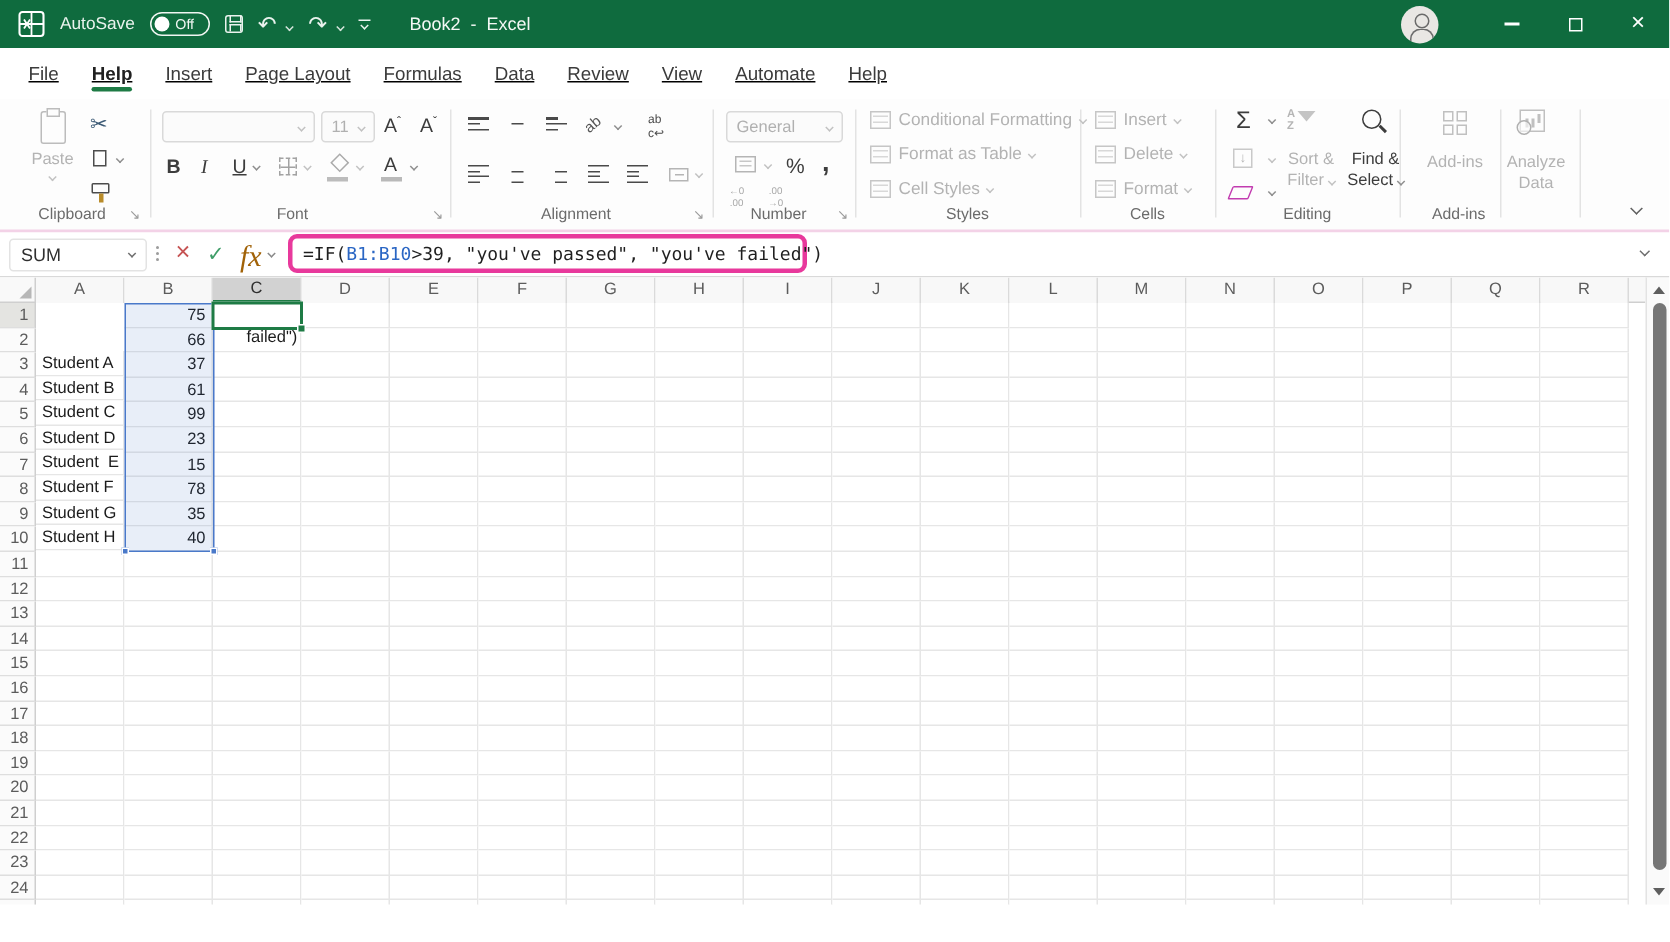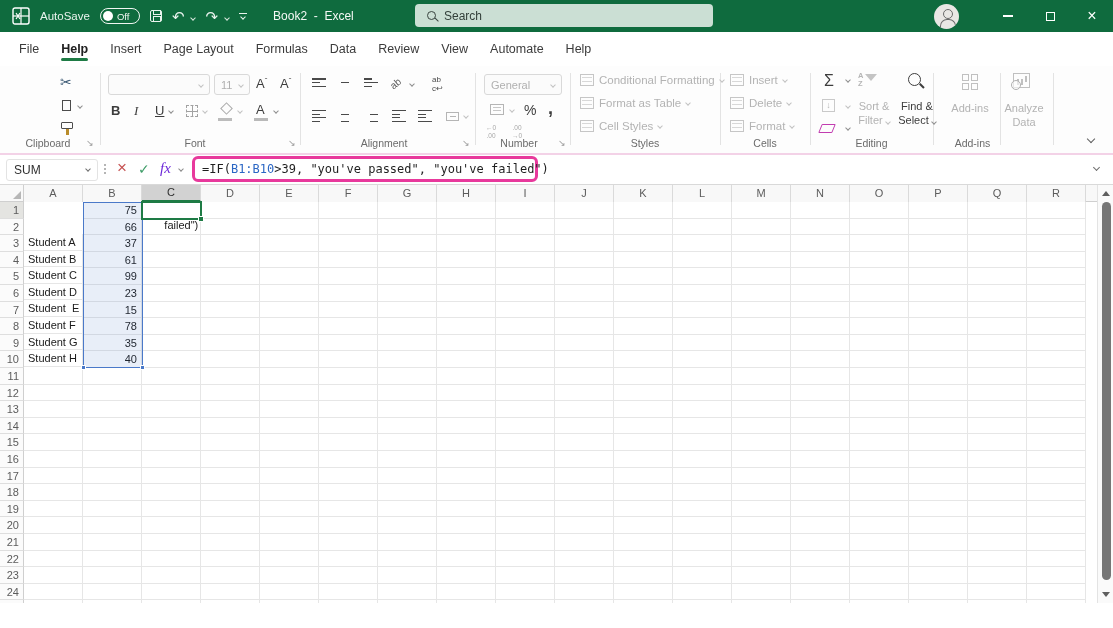--- a/index.html
+++ b/index.html
@@ -33,21 +33,21 @@
   .avatar::before { content:""; position:absolute; left:8.5px; top:5px; width:8px; height:8px; border-radius:50%; border:1.4px solid #6b6b6b; }
   .avatar::after { content:""; position:absolute; left:5.5px; top:15px; width:14px; height:9px; border-radius:7px 7px 0 0; border:1.4px solid #6b6b6b; border-bottom:none; }
   .win-btn { width:42px; height:32px; display:flex; align-items:center; justify-content:center; color:#fff; }
   .min-ic { width:10px; height:1.4px; background:#fff; display:block; }
   .restore-ic { width:9px; height:9px; border:1.3px solid #fff; position:relative; background:#0f6b3e; }
   .restore-ic::before { content:""; position:absolute; left:2px; top:-4px; width:9px; height:9px; border:1.3px solid #fff; z-index:-1; }
   .close-ic { font-size:16px; line-height:1; }
 
   
   .tabrow { position:absolute; left:0; top:32px; width:1113px; height:34px; background:#ffffff; display:flex; align-items:center; }
-  .tabs { display:flex; align-items:flex-end; gap:4px; padding-left:10px; }
+  .tabs { display:flex; align-items:flex-end; gap:4px; padding-left:10px;text-decoration:underline; }
   .tab { position:relative; font-size:12.5px; color:#3b3b3b; padding:8px 9px; cursor:default; }
   .tab.active { font-weight:700; color:#212121; }
   .tab.active::after { content:""; position:absolute; left:9px; right:9px; bottom:3px; height:3px; border-radius:2px; background:#1e7b45; }
   .top-actions { position:absolute; right:8px; top:37px; display:flex; gap:9px; align-items:center; }
   .comments-btn { display:flex; align-items:center; gap:6px; height:23px; padding:0 10px; background:#fff; border:1px solid #bdbdbd; border-radius:4px; font-size:12px; color:#2e2e2e; }
   .cmt-icon { width:12px; height:10px; border:1.3px solid #3f3f3f; border-radius:2px; position:relative; }
   .cmt-icon::after { content:""; position:absolute; left:1px; bottom:-4px; width:4px; height:4px; background:#fff; border-left:1.3px solid #3f3f3f; border-bottom:1.3px solid #3f3f3f; transform:skewX(35deg); }
   .share-btn { display:flex; align-items:center; gap:6px; height:23px; padding:0 10px; background:#17744a; border:none; border-radius:4px; font-size:12px; color:#fff; }
   .share-btn .chv { color:#e3efe8; width:4px; height:4px; margin-top:-2px; }
 
@@ -123,21 +123,21 @@
   .collapse-chv { position:absolute; left:1088px; top:70px; color:#5f5f5f; width:6px; height:6px; }
 
   
   .fbar { position:absolute; left:0; top:155px; width:1113px; height:30px; background:#fff; border-bottom:1px solid #d9d9d9; }
   .namebox { position:absolute; left:6px; top:4px; width:92px; height:22px; border:1px solid #e3e3e3; border-radius:3px; display:flex; align-items:center; justify-content:space-between; padding:0 7px; font-size:12px; color:#2f2f2f; }
   .namebox .chv { color:#6f6f6f; width:4px; height:4px; margin-top:-2px; }
   .vdots { position:absolute; left:104px; top:9px; display:flex; flex-direction:column; gap:2px; }
   .vdots b { width:2px; height:2px; border-radius:50%; background:#9c9c9c; }
   .fb-x { position:absolute; left:117px; top:3px; font-size:17px; color:#c65353; }
   .fb-check { position:absolute; left:138px; top:6px; font-size:14px; color:#3f9d68; }
-  .fb-fx { position:absolute; left:160px; top:5px; font-family:"Liberation Serif", serif; font-style:italic; font-size:15px; color:#6d28d9; }
+  .fb-fx { position:absolute; left:160px; top:5px; font-family:"Liberation Serif", serif; font-style:italic; font-size:20px; color:#a16207; }
   .fb-fx-chv { position:absolute; left:179px; top:12px; color:#8a8a8a; width:4px; height:4px; }
   .formula-hl { position:absolute; left:192px; top:1px; width:346px; height:26px; border:3px solid #e8399c; border-radius:6px; background:#fff; display:flex; align-items:center; padding-left:7px; }
   .formula-hl span { font-family:"DejaVu Sans Mono", monospace; font-size:12px; color:#1f1f1f; white-space:pre; }
   .formula-hl .ref { color:#2a66c4; }
   .fb-expand { position:absolute; left:1094px; top:10px; color:#6f6f6f; width:5px; height:5px; }
 
   
   .grid-wrap { position:absolute; left:0; top:185px; width:1097px; height:418px; overflow:hidden; background:#fff; }
   .ch-strip { position:absolute; left:0; top:0; width:1097px; height:17px; background:#f8f8f8; border-bottom:1px solid #cfcfcf; }
   .corner { position:absolute; left:0; top:0; width:24px; height:17px; background:#f9f9f9; border-right:1px solid #cfcfcf; border-bottom:1px solid #cfcfcf; z-index:2; }
@@ -199,24 +199,20 @@
       <span class="tb-glyph">↶</span>
         <i class="chv tb-chv"></i>
       <span class="tb-glyph">↷</span>
         <i class="chv tb-chv"></i>
       <div class="qat">
           <i></i>
           <b class="chv"></b>
         </div>
       <span class="tb-title">Book2  -  Excel</span>
     </div>
-    <div class="searchbox">
-      <i class="mag"></i>
-      <span>Search</span>
-    </div>
     <div class="tb-right">
       <div class="avatar"></div>
       <div class="win-btn">
           <i class="min-ic"></i>
         </div>
       <div class="win-btn">
           <i class="restore-ic"></i>
         </div>
       <div class="win-btn">
           <span class="close-ic">×</span>
@@ -256,20 +252,25 @@
     <i class="rdiv" style="left:100px"></i>
       <i class="rdiv" style="left:300px"></i>
       <i class="rdiv" style="left:475px"></i>
       <i class="rdiv" style="left:570px"></i>
       <i class="rdiv" style="left:720px"></i>
       <i class="rdiv" style="left:810px"></i>
       <i class="rdiv" style="left:933px"></i>
       <i class="rdiv" style="left:1000px"></i>
       <i class="rdiv" style="left:1053px"></i>
 
+    <div class="paste-btn">
+      <i class="clip-ic"></i>
+      <span>Paste</span>
+      <i class="chv rib-chv dim"></i>
+    </div>
     <span class="cut-ic">✂</span>
     <i class="copy-ic"></i>
     <i class="chv rib-chv" style="position:absolute;left:78px;top:38px"></i>
     <i class="painter-ic"></i>
     <span class="glabel" style="left:8px;width:80px">Clipboard</span>
     <span class="launch" style="left:86px">↘</span>
 
     <div class="combo" style="left:108px;top:8px;width:102px">
         <span></span>
         <i class="chv rib-chv dim"></i>

